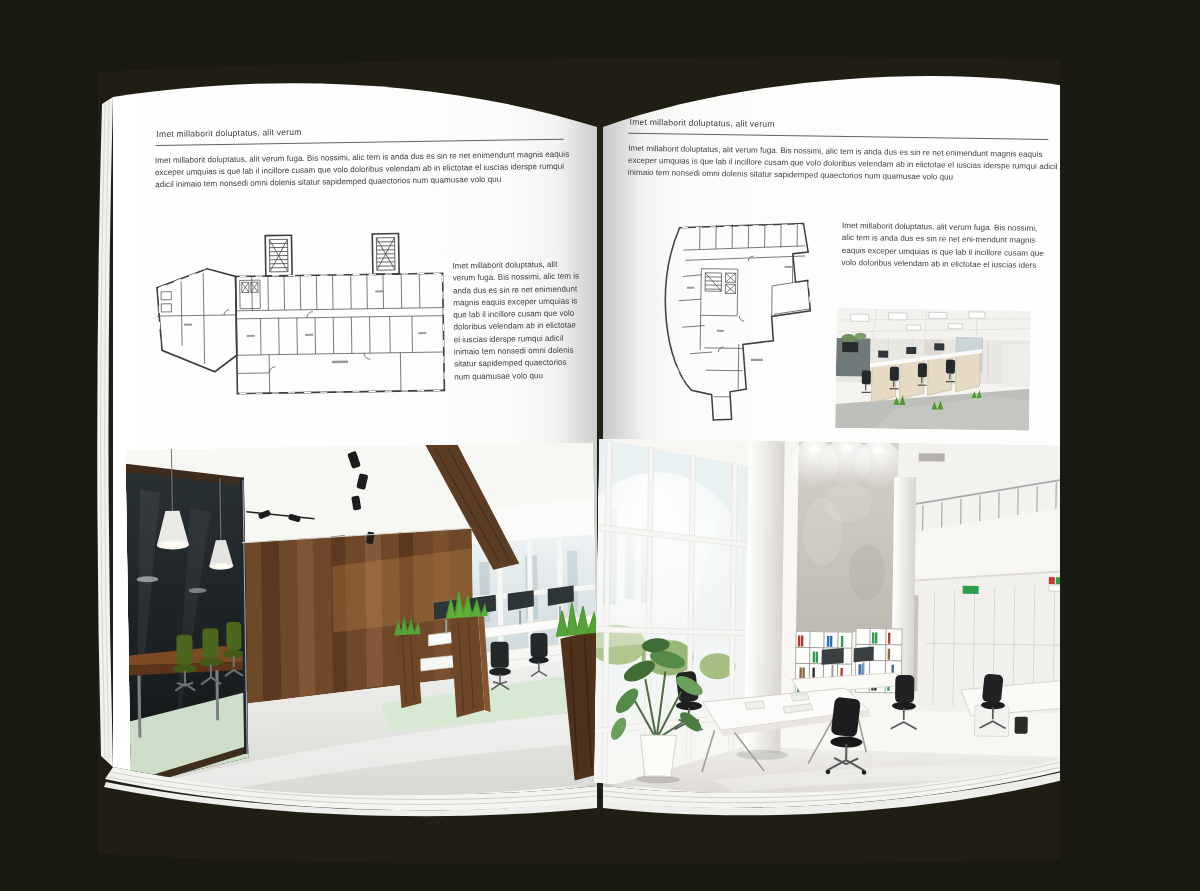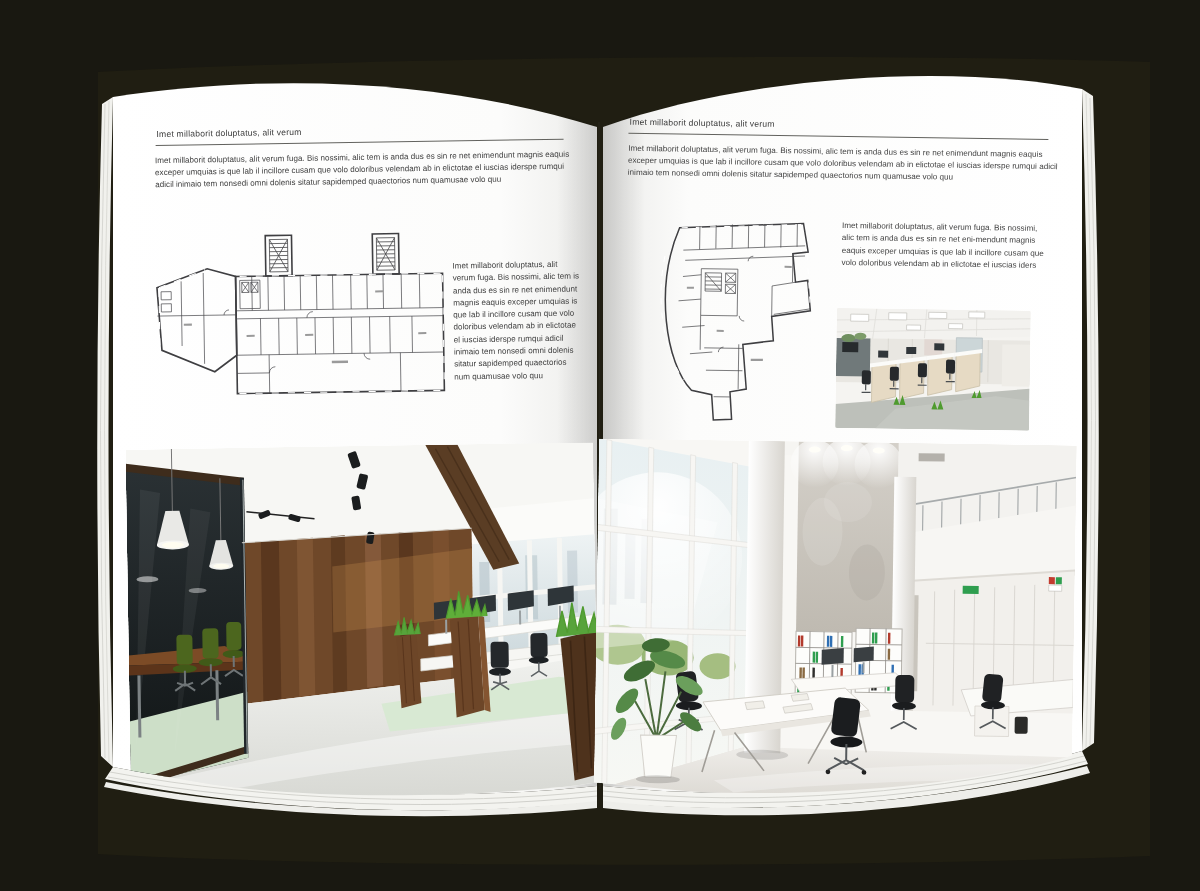--- a/index.html
+++ b/index.html
@@ -1,16 +1,16 @@
 <!DOCTYPE html>
 <html><head>
 <meta charset="utf-8">
 <style>
   html,body{margin:0;padding:0;background:#191811;}
-  .stage{position:relative;width:1200px;height:891px;background:#191811;overflow:hidden;
+  .stage{position:relative;width:1060px;height:891px;background:#191811;overflow:hidden;
          font-family:"Liberation Sans",sans-serif;}
   .book-svg{position:absolute;left:0;top:0;}
   .page-content{position:absolute;}
   .pc-left{left:118px;top:104px;width:472px;height:696px;transform:rotate(-0.9deg);transform-origin:50% 0;}
   .pc-right{left:606px;top:96px;width:476px;height:710px;transform:rotate(0.85deg);transform-origin:50% 0;}
   .kicker{position:absolute;font-size:8.6px;letter-spacing:.2px;color:#3a3a3a;white-space:nowrap;}
   .rule{position:absolute;height:0;border-top:1px solid #62625e;}
   .intro{position:absolute;font-size:8.1px;line-height:1.5;color:#414141;text-align:left;}
   .caption{position:absolute;font-size:8.1px;line-height:1.52;color:#414141;}
   .figure{position:absolute;}

